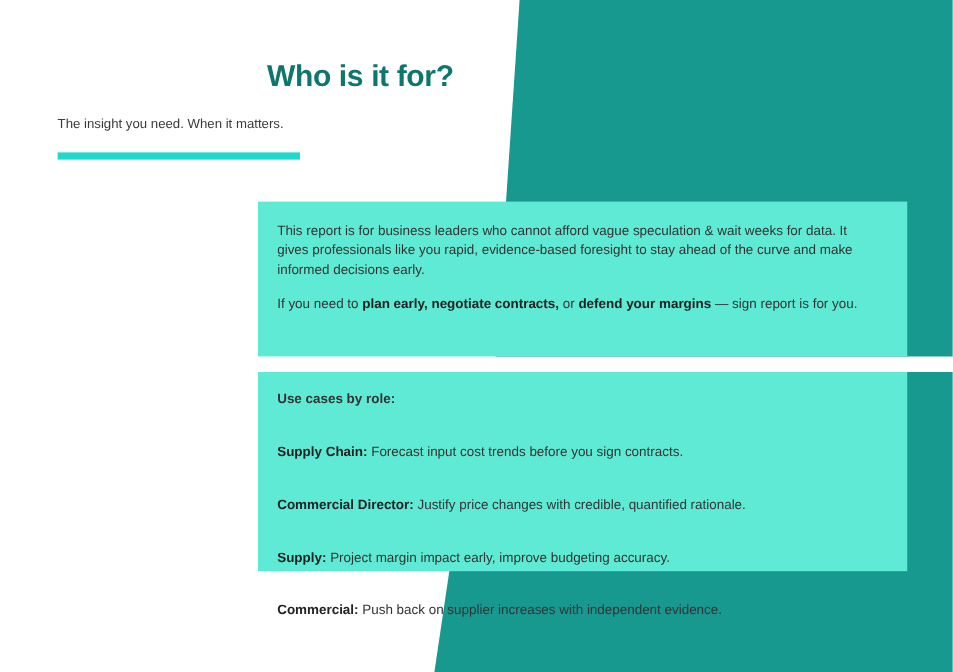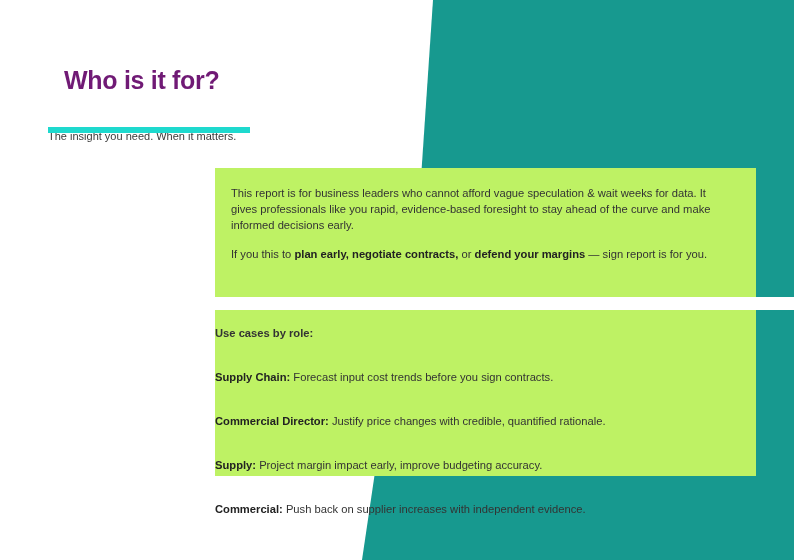--- a/index.html
+++ b/index.html
@@ -38,24 +38,25 @@
   
   .header {
     position: absolute;
     left: 48px;
     top: 50px;
     width: 330px;
   }
   .title {
     font-size: 25px;
     font-weight: bold;
-    color: #701a75;
+    color: #0f766e;
     letter-spacing: -0.3px;
     line-height: 1.15;
-    margin: 16px;
+    margin: 0;
+    text-align: right;
   }
   .subtitle {
     font-size: 11px;
     font-weight: normal;
     color: #3a3a3a;
     margin: 0;
     padding-top: 18px;
     line-height: 1.3;
   }
   .accent-bar {
@@ -63,36 +64,36 @@
     left: 48px;
     top: 127px;
     width: 202px;
     height: 6px;
     background: #1ed9ce;
   }
 
   
   .panel {
     position: absolute;
-    background: #bef264;
+    background: #5eead4;
     box-sizing: border-box;
   }
   #panel-intro {
     left: 215px;
     top: 168px;
     width: 541px;
     height: 129px;
     padding: 18px 26px 16px 16px;
   }
   #panel-usecases {
     left: 215px;
     top: 310px;
     width: 541px;
     height: 166px;
-    padding: 16px 26px 14px 0;
+    padding: 16px 26px 14px 16px;
   }
 
   .panel p {
     margin: 0;
     font-size: 11.2px;
     line-height: 1.42;
     color: #333333;
   }
   .panel p + p {
     margin-top: 13px;
@@ -134,21 +135,21 @@
   </svg>
 
   <div class="header">
     <h1 class="title">Who is it for?</h1>
     <p class="subtitle">The insight you need. When it matters.</p>
   </div>
   <div class="accent-bar"></div>
 
   <div class="panel" id="panel-intro">
     <p>This report is for business leaders who cannot afford vague speculation &amp; wait weeks for data. It gives professionals like you rapid, evidence-based foresight to stay ahead of the curve and make informed decisions early.</p>
-    <p><span>If you this to </span><b>plan early, negotiate contracts,</b><span> or </span><b>defend your margins</b><span> — sign report is for you.</span></p>
+    <p><span>If you need to </span><b>plan early, negotiate contracts,</b><span> or </span><b>defend your margins</b><span> — sign report is for you.</span></p>
   </div>
 
   <div class="panel" id="panel-usecases">
     <p class="usecase-heading">Use cases by role:</p>
 
     <p class="usecase-row"><span class="usecase-role">Supply Chain:</span><span> Forecast input cost trends before you sign contracts.</span></p>
 
     <p class="usecase-row"><span class="usecase-role">Commercial Director:</span><span> Justify price changes with credible, quantified rationale.</span></p>
 
     <p class="usecase-row"><span class="usecase-role">Supply:</span><span> Project margin impact early, improve budgeting accuracy.</span></p>

